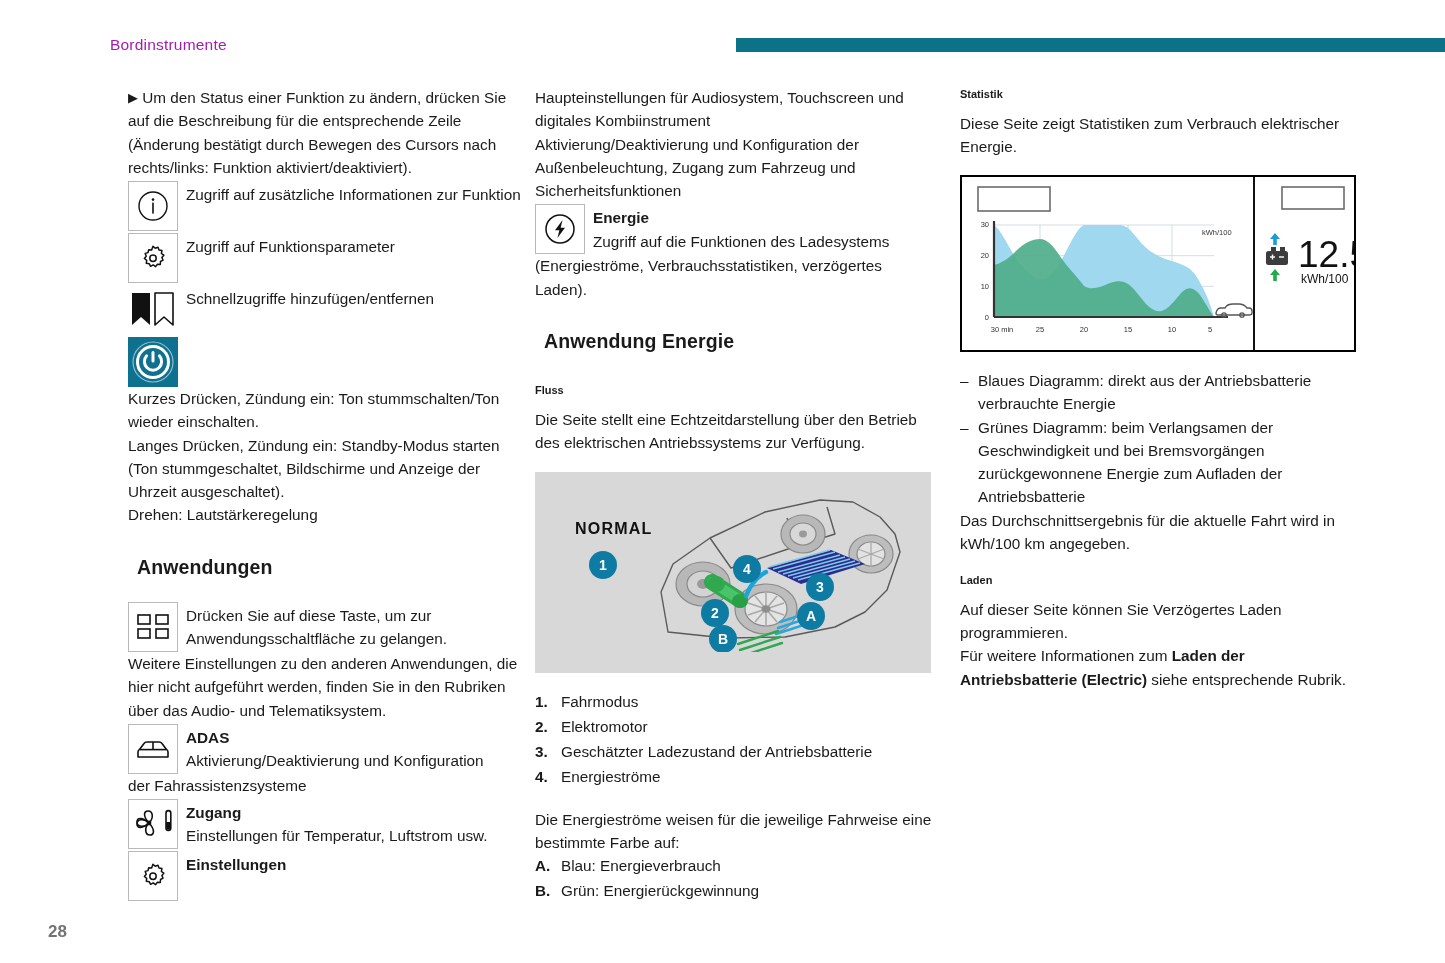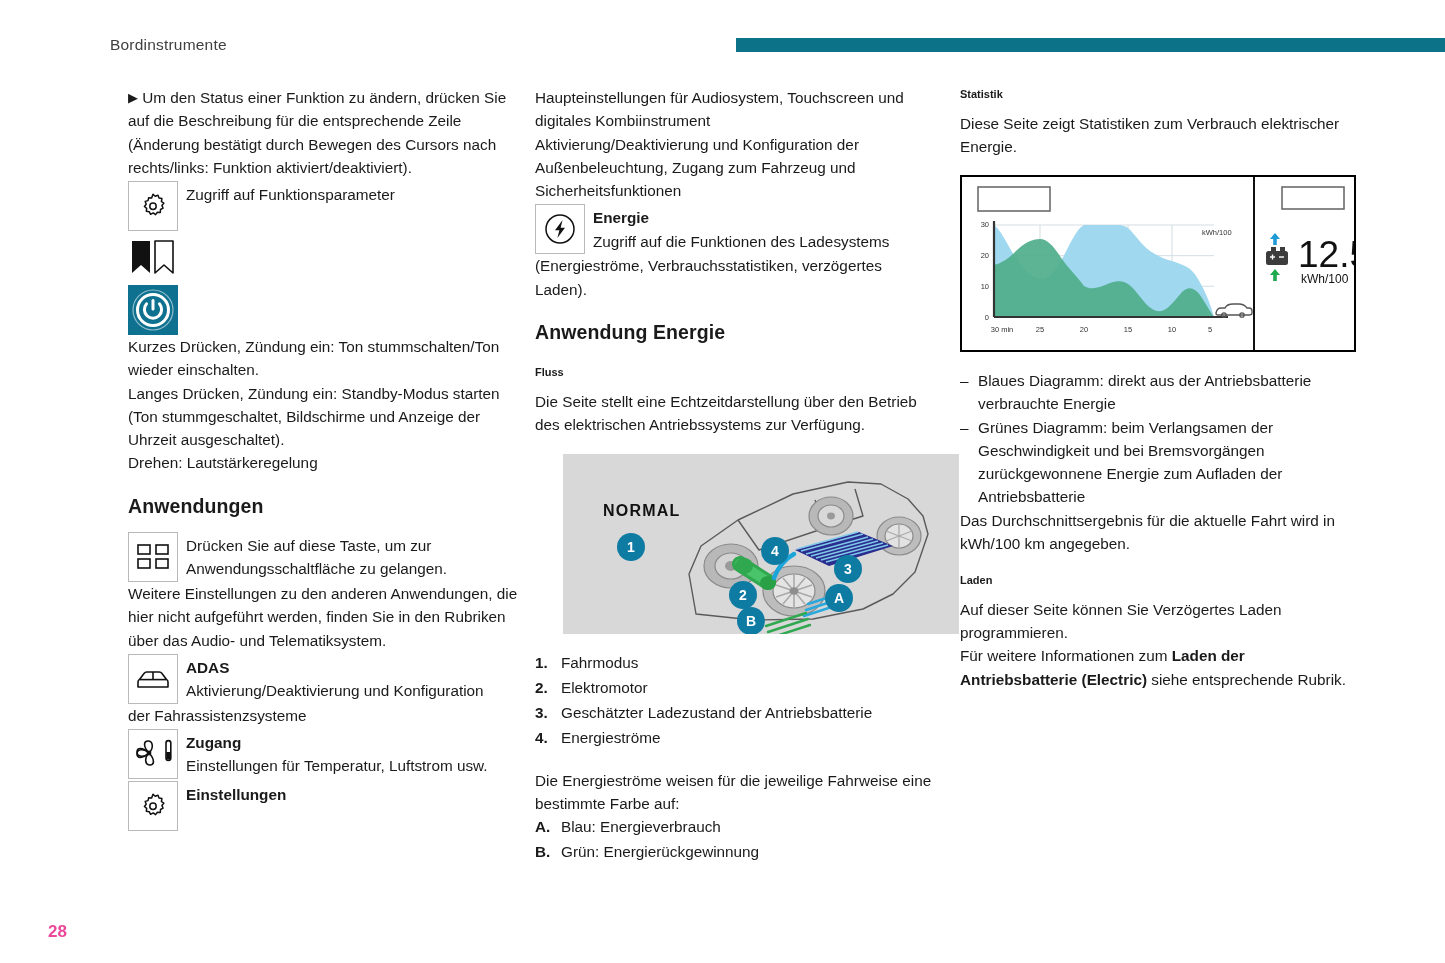--- a/index.html
+++ b/index.html
@@ -9,40 +9,40 @@
     background: #ffffff;
     font-family: "Liberation Sans", sans-serif;
     color: #1a1a1a;
   }
   .page { position: relative; width: 1445px; height: 963px; overflow: hidden; }
 
   
   .header { position: absolute; top: 0; left: 0; width: 1445px; height: 70px; }
   .header-title {
     position: absolute; left: 110px; top: 36px;
-    font-size: 15.5px; color: #404040; letter-spacing: 0.2px;
+    font-size: 15.5px; color: #a21caf; letter-spacing: 0.2px;
   }
   .header-bar {
     position: absolute; left: 736px; top: 38px; width: 709px; height: 14px;
     background: #0b7288;
   }
 
   
   .col { position: absolute; top: 86px; font-size: 15.3px; line-height: 1.52; }
   .col-1 { left: 128px; width: 400px; }
   .col-2 { left: 535px; width: 400px; }
   .col-3 { left: 960px; width: 400px; }
 
   p { margin: 0 0 0 0; }
   .para { margin-bottom: 0px; }
   .gap { height: 17px; }
   .gap-sm { height: 9px; }
 
   h2.sec {
-    font-size: 19.5px; font-weight: bold; margin: 0; padding: 0;
+    font-size: 19.5px; font-weight: bold; margin: 9px; padding: 0;
     letter-spacing: 0.1px;
   }
   h3.sub {
     font-size: 11px; font-weight: bold; margin: 0; padding: 0;
   }
 
   b, .bold { font-weight: bold; }
 
   
   .icon-row { display: flex; align-items: flex-start; margin: 2px 0 0 0; }
@@ -56,22 +56,22 @@
   }
   .icon-box.noborder { border: none; }
   .icon-box.teal { background: #0e7190; border: 1px solid #0e7190; }
   .icon-text { flex: 1 1 auto; padding-top: 2px; }
   .icon-text .t-title { font-weight: bold; display: block; }
 
   svg { display: block; }
 
   
   .fig-car {
-    width: 396px; height: 180px; background: #d8d8d8;
-    position: relative; overflow: hidden; margin-left: 28px;
+    width: 396px; height: 201px; background: #d8d8d8;
+    position: relative; overflow: hidden;
   }
   .fig-stat {
     width: 396px; height: 177px; background: #ec4899;
     border: 2px solid #000000; position: relative; overflow: hidden;
   }
 
   
   ol.num { margin: 0; padding: 0; list-style: none; }
   ol.num li { display: flex; margin: 0 0 2px 0; }
   ol.num li .n { flex: 0 0 26px; font-weight: bold; }
@@ -80,60 +80,71 @@
   ul.dash { margin: 0; padding: 0; list-style: none; }
   ul.dash li { display: flex; }
   ul.dash li .d { flex: 0 0 18px; }
   ul.dash li .v { flex: 1 1 auto; }
 
   .tri { font-size: 13px; vertical-align: 1px; }
 
   
   .pageno {
     position: absolute; left: 48px; top: 922px;
-    font-size: 17px; font-weight: bold; color: #ec4899;
+    font-size: 17px; font-weight: bold; color: #737373;
   }
 </style>
 </head>
 <body>
 
 <div class="page">
 
   <div class="header">
     <div class="header-title">Bordinstrumente</div>
     <div class="header-bar"></div>
   </div>
 
   <div class="col col-1">
 
     <p class="para">
       <span class="tri">▶</span>
       <span>Um den Status einer Funktion zu ändern, drücken Sie auf die Beschreibung für die entsprechende Zeile (Änderung bestätigt durch Bewegen des Cursors nach rechts/links: Funktion aktiviert/deaktiviert).</span>
     </p>
 
+    <div class="icon-row">
+      <div class="icon-box">
+        <svg width="34" height="34" viewBox="0 0 34 34">
+          <circle cx="17" cy="17" r="14" fill="none" stroke="#111" stroke-width="1.4"></circle>
+          <circle cx="17" cy="10.6" r="1.3" fill="#111"></circle>
+          <rect x="16.2" y="13.6" width="1.6" height="11" fill="#111"></rect>
+        </svg>
+      </div>
+      <div class="icon-text">Zugriff auf zusätzliche Informationen zur Funktion</div>
+    </div>
 
     <div class="icon-row">
       <div class="icon-box">
         <svg width="34" height="34" viewBox="0 0 34 34">
           <g fill="none" stroke="#111" stroke-width="1.5" stroke-linecap="round" stroke-linejoin="round">
             <path d="M17 5.2 l2.2 2.0 2.8 -1.0 1.0 2.8 2.9 0.6 -0.5 2.9 2.4 1.7 -1.9 2.3 1.2 2.7 -2.6 1.3 -0.2 3.0 -2.9 -0.3 -1.8 2.4 -2.4 -1.7 -2.6 1.4 -1.4 -2.6 -2.9 -0.5 0.4 -2.9 -2.3 -1.8 1.8 -2.3 -1.0 -2.8 2.8 -0.8 0.7 -2.9 2.9 0.4z"></path>
             <circle cx="17" cy="17.2" r="3.2"></circle>
           </g>
         </svg>
       </div>
       <div class="icon-text">Zugriff auf Funktionsparameter</div>
     </div>
 
     <div class="icon-row">
       <div class="icon-box noborder">
         <svg width="48" height="38" viewBox="0 0 48 38">
           <path d="M3 2 h18 v32 l-9 -8 -9 8 z" fill="#111"></path>
           <path d="M26 2 h18 v32 l-9 -8 -9 8 z" fill="#fff" stroke="#111" stroke-width="1.6" stroke-linejoin="round"></path>
         </svg>
       </div>
+      <div class="icon-text">Schnellzugriffe hinzufügen/entfernen</div>
     </div>
 
     <div class="icon-row">
       <div class="icon-box teal">
         <svg width="44" height="44" viewBox="0 0 44 44">
           <circle cx="22" cy="22" r="20" fill="none" stroke="#ffffff" stroke-width="1.2" opacity="0.55"></circle>
           <circle cx="22" cy="22" r="15.5" fill="none" stroke="#ffffff" stroke-width="3"></circle>
           <path d="M22 12.5 v8.5" stroke="#ffffff" stroke-width="3" stroke-linecap="round"></path>
           <path d="M15.6 15.8 a8.6 8.6 0 1 0 12.8 0" fill="none" stroke="#ffffff" stroke-width="3" stroke-linecap="round"></path>
         </svg>

